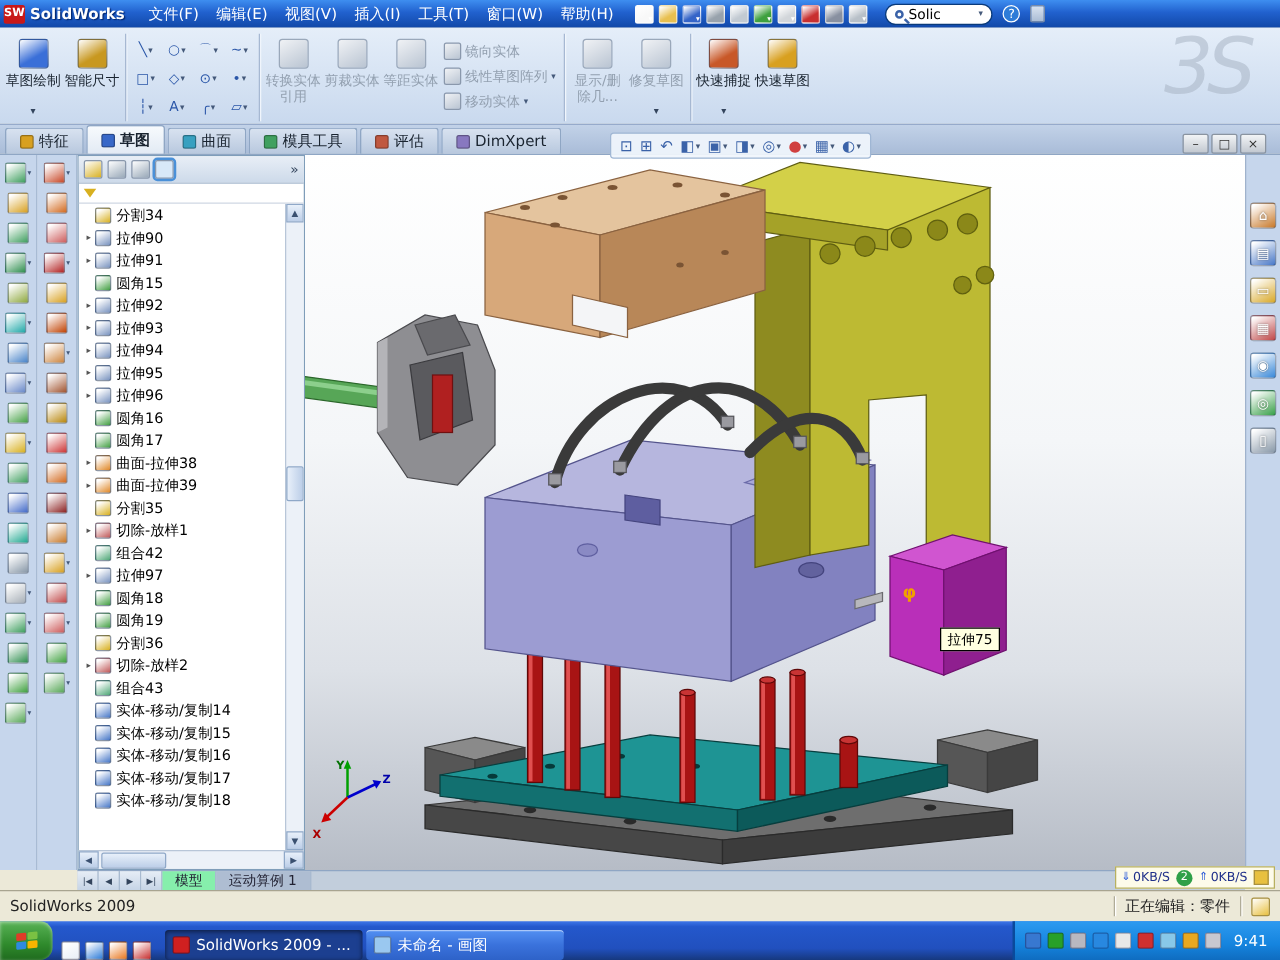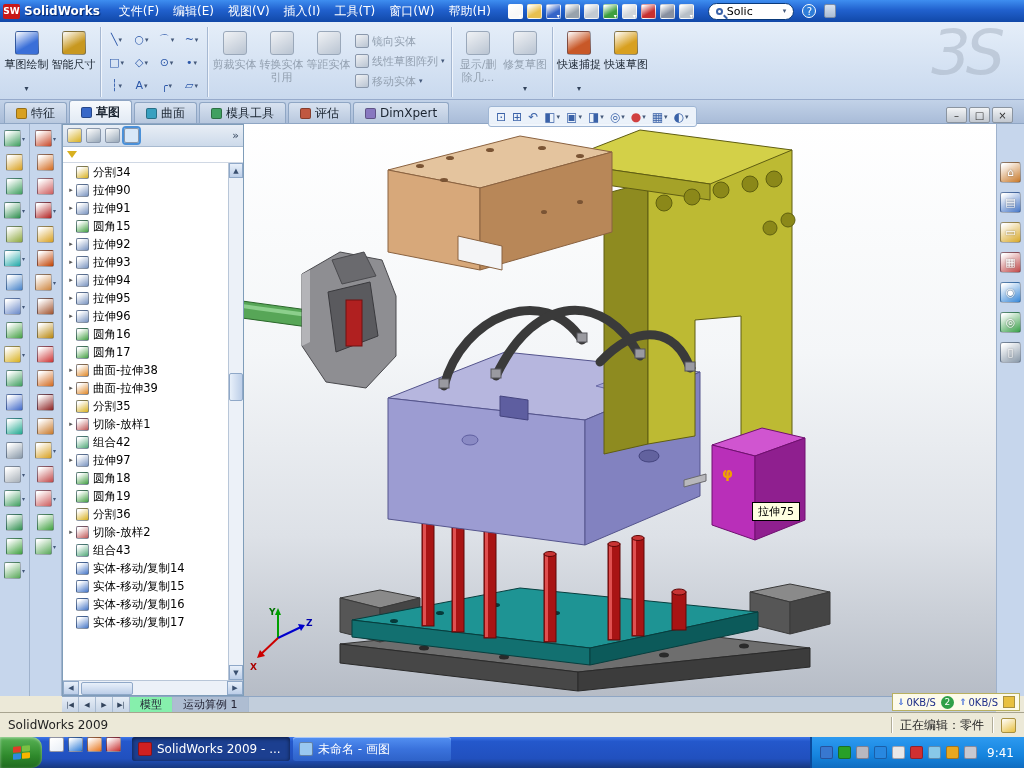--- a/index.html
+++ b/index.html
@@ -100,21 +100,21 @@
 .sb-right{margin-left:auto;display:flex;align-items:center;gap:8px;}
 .sb-sep{width:1px;height:16px;background:#B0AC98;box-shadow:1px 0 0 #fff;}
 .sb-ico{width:15px;height:15px;background:linear-gradient(150deg,#fff,#E8C040);border:1px solid #A89040;border-radius:2px;}
 .netwidget{position:absolute;right:4px;top:693px;height:18px;display:flex;align-items:center;background:#FDFBEA;border:1px solid #B8B060;font-size:10px;color:#20308A;padding:0 4px;gap:5px;z-index:7;}
 .nw-cell{display:flex;align-items:center;gap:2px;}
 .nw-arrow{color:#2858D8;font-size:9px;}
 .nw-badge{width:13px;height:13px;border-radius:50%;background:#2FA048;color:#fff;font-size:9px;display:flex;align-items:center;justify-content:center;}
 .nw-ico{width:12px;height:12px;background:#E8C040;border:1px solid #A89040;}
 
 
-.taskbar{position:absolute;left:0;top:737px;width:1024px;height:31px;background:linear-gradient(180deg,#3E76E8 0%,#2458CC 14%,#2150BE 70%,#16387E 100%);display:flex;align-items:flex-start;z-index:10;}
+.taskbar{position:absolute;left:0;top:737px;width:1024px;height:31px;background:linear-gradient(180deg,#3E76E8 0%,#2458CC 14%,#2150BE 70%,#16387E 100%);display:flex;align-items:flex-end;z-index:10;}
 .startbtn{width:42px;height:31px;background:linear-gradient(180deg,#59B356 0%,#2F8A2C 60%,#1F6B1E 100%);border-radius:0 10px 10px 0;display:flex;align-items:center;justify-content:center;box-shadow:inset 0 1px 3px rgba(255,255,255,.5);flex:none;}
 .flag{display:grid;grid-template-columns:8px 8px;grid-auto-rows:6px;gap:1px;transform:skewY(-6deg);}
 .flag i{border-radius:1px;display:block;}
 .f1{background:#E03C28;}.f2{background:#7AC143;}.f3{background:#2E8AE0;}.f4{background:#F8B500;}
 .quick{display:flex;align-items:center;gap:4px;margin:0 7px;flex:none;}
 .ql{width:15px;height:15px;border-radius:2px;background:linear-gradient(150deg,#fff 8%,var(--c));border:1px solid rgba(0,0,30,.4);}
 .tasks{display:flex;gap:3px;margin-left:4px;flex:1;overflow:hidden;}
 .taskbtn{height:24px;width:158px;display:flex;align-items:center;gap:5px;padding:0 6px;border-radius:3px;color:#fff;font-size:12px;background:linear-gradient(180deg,#5390F2,#3A72DC 50%,#2E62C8);box-shadow:inset 0 1px 0 rgba(255,255,255,.5);white-space:nowrap;overflow:hidden;flex:none;}
 .taskbtn.active{background:#1C3F90;box-shadow:inset 0 1px 4px rgba(0,0,0,.6);}
 .tico{width:14px;height:14px;border-radius:2px;background:var(--c);flex:none;border:1px solid rgba(0,0,30,.35);}
@@ -227,25 +227,25 @@
           <span class="garrow">▾</span>
         </div>
         <div class="gcell">
           <span class="gglyph">▱</span>
           <span class="garrow">▾</span>
         </div>
       </div>
       <div class="cmd-sep"></div>
       <div class="cmd-big disabled">
         <div class="bicon" style="--c:#9AA8B8"></div>
-        <div class="blbl">剪裁实体</div>
+        <div class="blbl">转换实体引用</div>
       </div>
       <div class="cmd-big disabled">
         <div class="bicon" style="--c:#9AA8B8"></div>
-        <div class="blbl">转换实体引用</div>
+        <div class="blbl">剪裁实体</div>
       </div>
       <div class="cmd-big disabled">
         <div class="bicon" style="--c:#9AA8B8"></div>
         <div class="blbl">等距实体</div>
       </div>
       <div class="cmd-stack">
         <div class="stk disabled">
           <span class="sicon" style="--c:#9AA8B8"></span>
           <span class="slbl">镜向实体</span>
         </div>
@@ -621,20 +621,25 @@
             </div>
             <div class="tree-item">
               <span class="texp"></span>
               <span class="ticon" style="--c:#4878C8"></span>
               <span>实体-移动/复制16</span>
             </div>
             <div class="tree-item">
               <span class="texp"></span>
               <span class="ticon" style="--c:#4878C8"></span>
               <span>实体-移动/复制17</span>
+            </div>
+            <div class="tree-item">
+              <span class="texp"></span>
+              <span class="ticon" style="--c:#4878C8"></span>
+              <span>实体-移动/复制18</span>
             </div>
           </div>
         <div class="vscroll">
           <div class="vs-btn" style="top:0">▲</div>
           <div class="vs-thumb"></div>
           <div class="vs-btn" style="bottom:0">▼</div>
         </div>
       </div>
       <div class="hscroll">
         <div class="hs-btn">◀</div>

